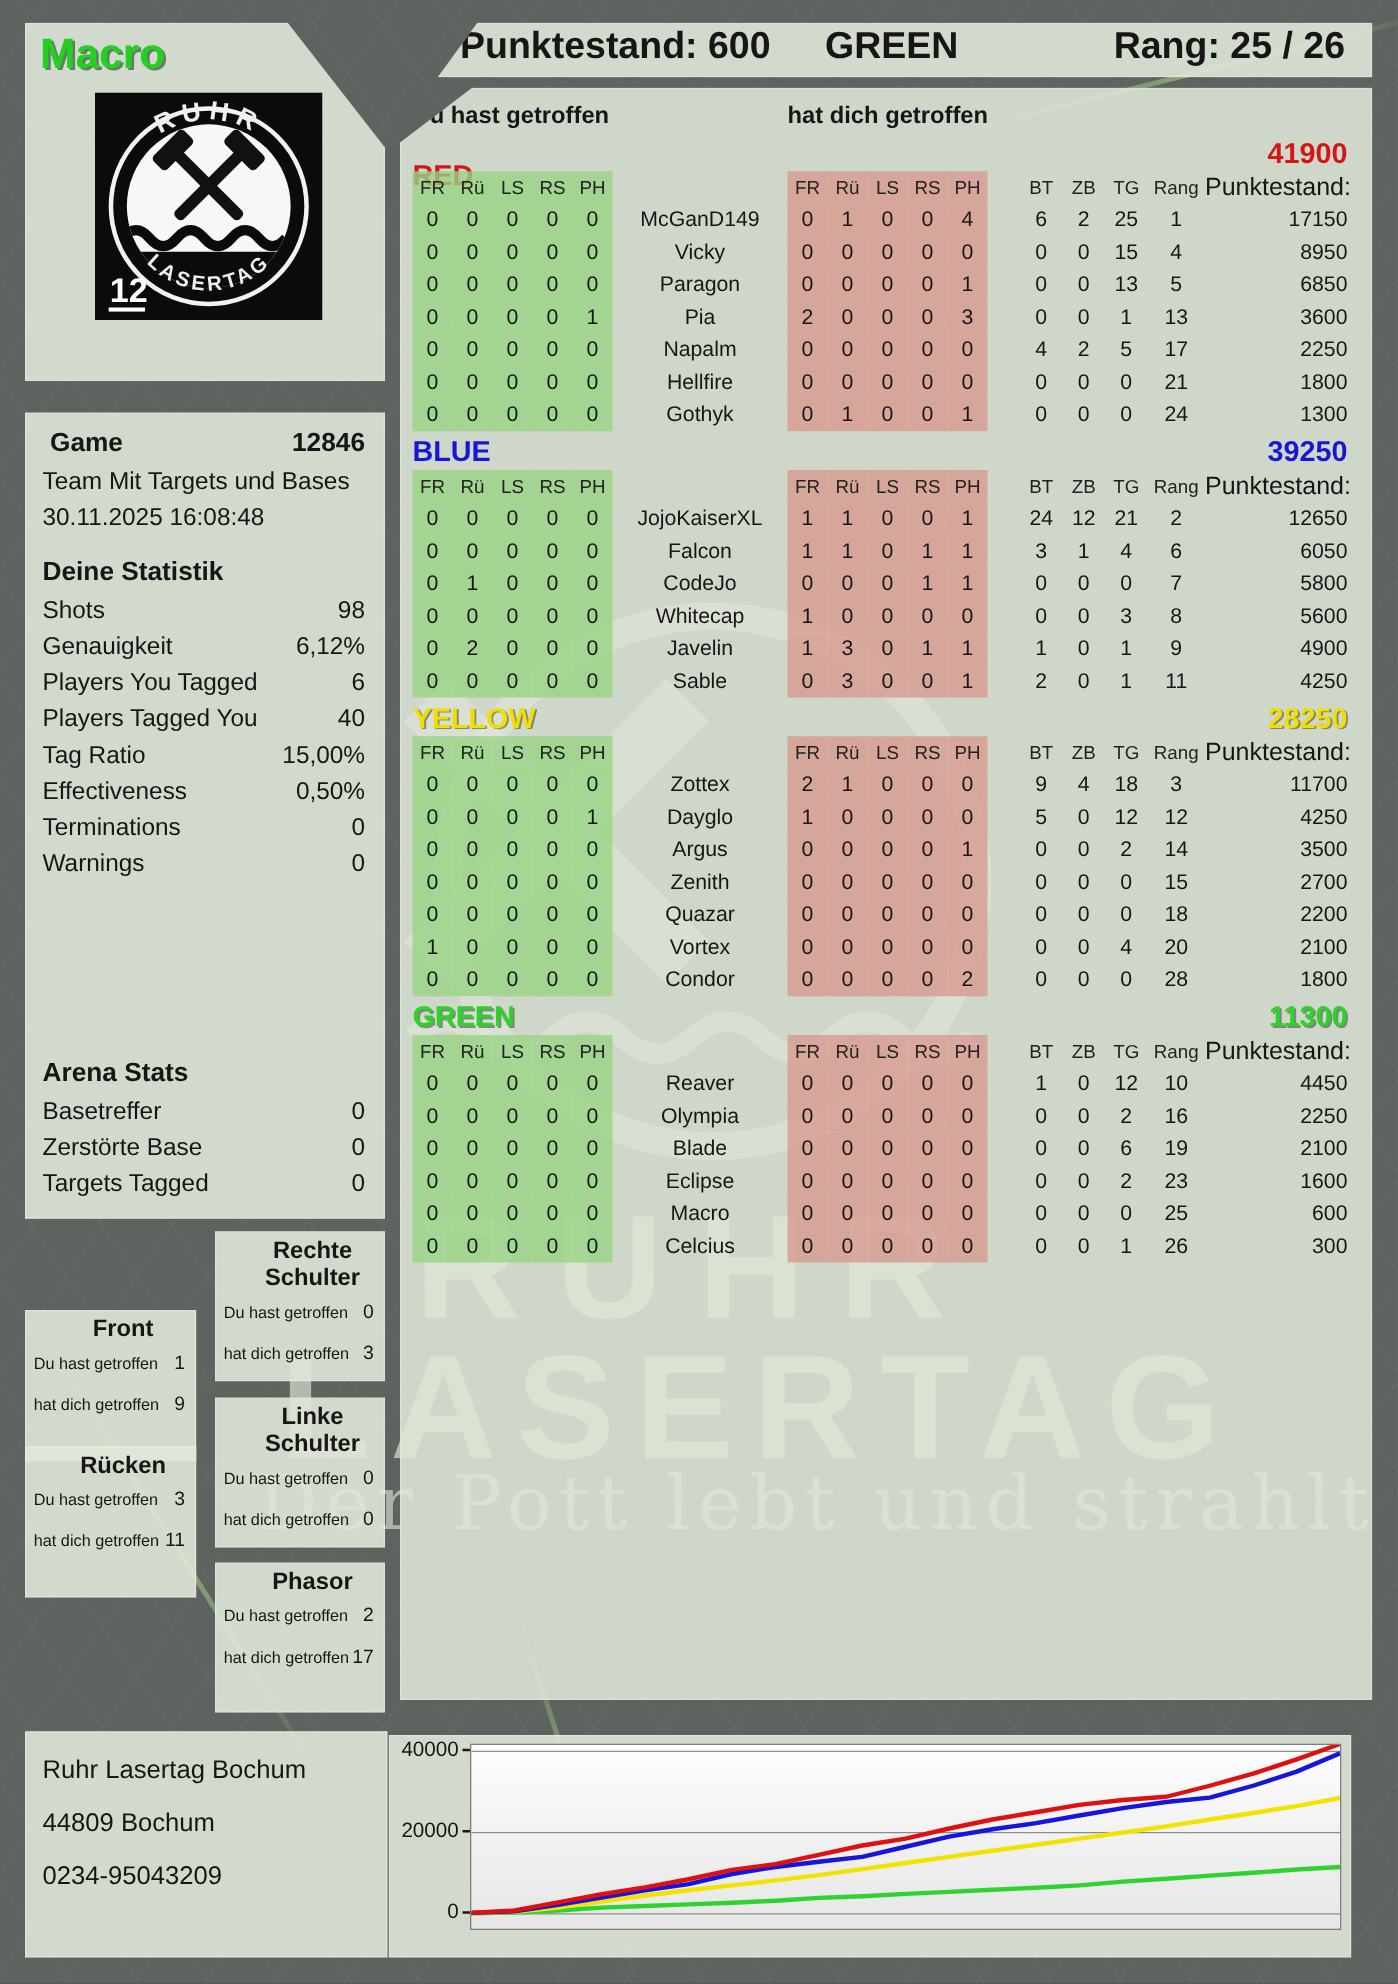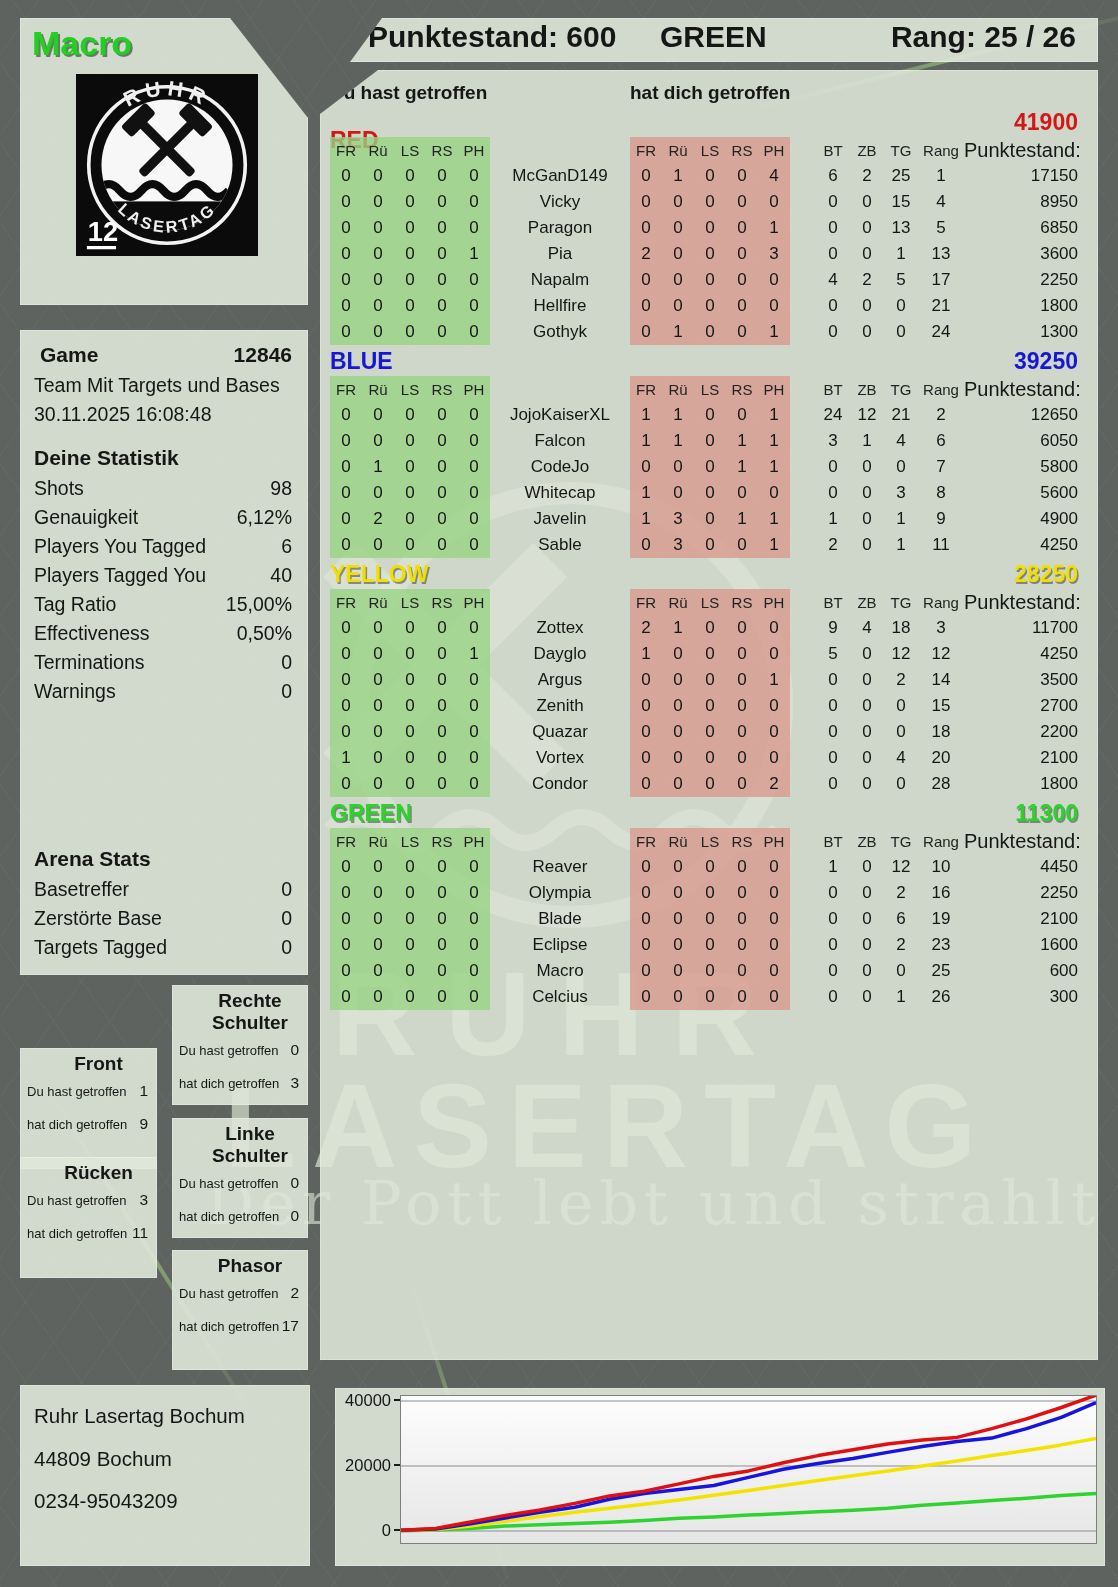--- a/index.html
+++ b/index.html
@@ -54,21 +54,21 @@
   .team-head .shadowed{text-shadow:1.5px 1.5px 0 rgba(30,30,30,0.45);}
   .trow{display:grid;grid-template-columns:repeat(5,32px) 140px repeat(5,32px) 26px 34px 34px 34px 46px 1fr;height:26px;}
   .c{display:flex;align-items:center;justify-content:center;font-size:17px;height:100%;}
   .c.hdr{font-size:15px;color:#222;}
   .g{background:rgba(151,211,131,0.78);}
   .r{background:rgba(216,152,141,0.78);}
   .n{display:flex;align-items:center;justify-content:center;font-size:17px;height:100%;}
   .pk{display:flex;align-items:center;justify-content:flex-end;font-size:17px;height:100%;}
   .pk.hdr{font-size:20px;}
   
-  .chart-panel{left:335px;top:1388px;width:770px;height:178px;}
+  .chart-panel{left:311px;top:1388px;width:770px;height:178px;}
   .plot{position:absolute;left:65px;top:7px;width:695px;height:147px;border:1px solid #7e7e7e;background:linear-gradient(#fdfdfd,#e6e6e6);}
   .plot svg{display:block;}
   .ytick{position:absolute;width:52px;text-align:right;font-size:16.5px;transform:translateY(-50%);}
   .ytick-dash{position:absolute;width:6px;height:2px;background:#1a1a1a;}
 </style>
 </head>
 <body>
 
 <div class="page">
 

